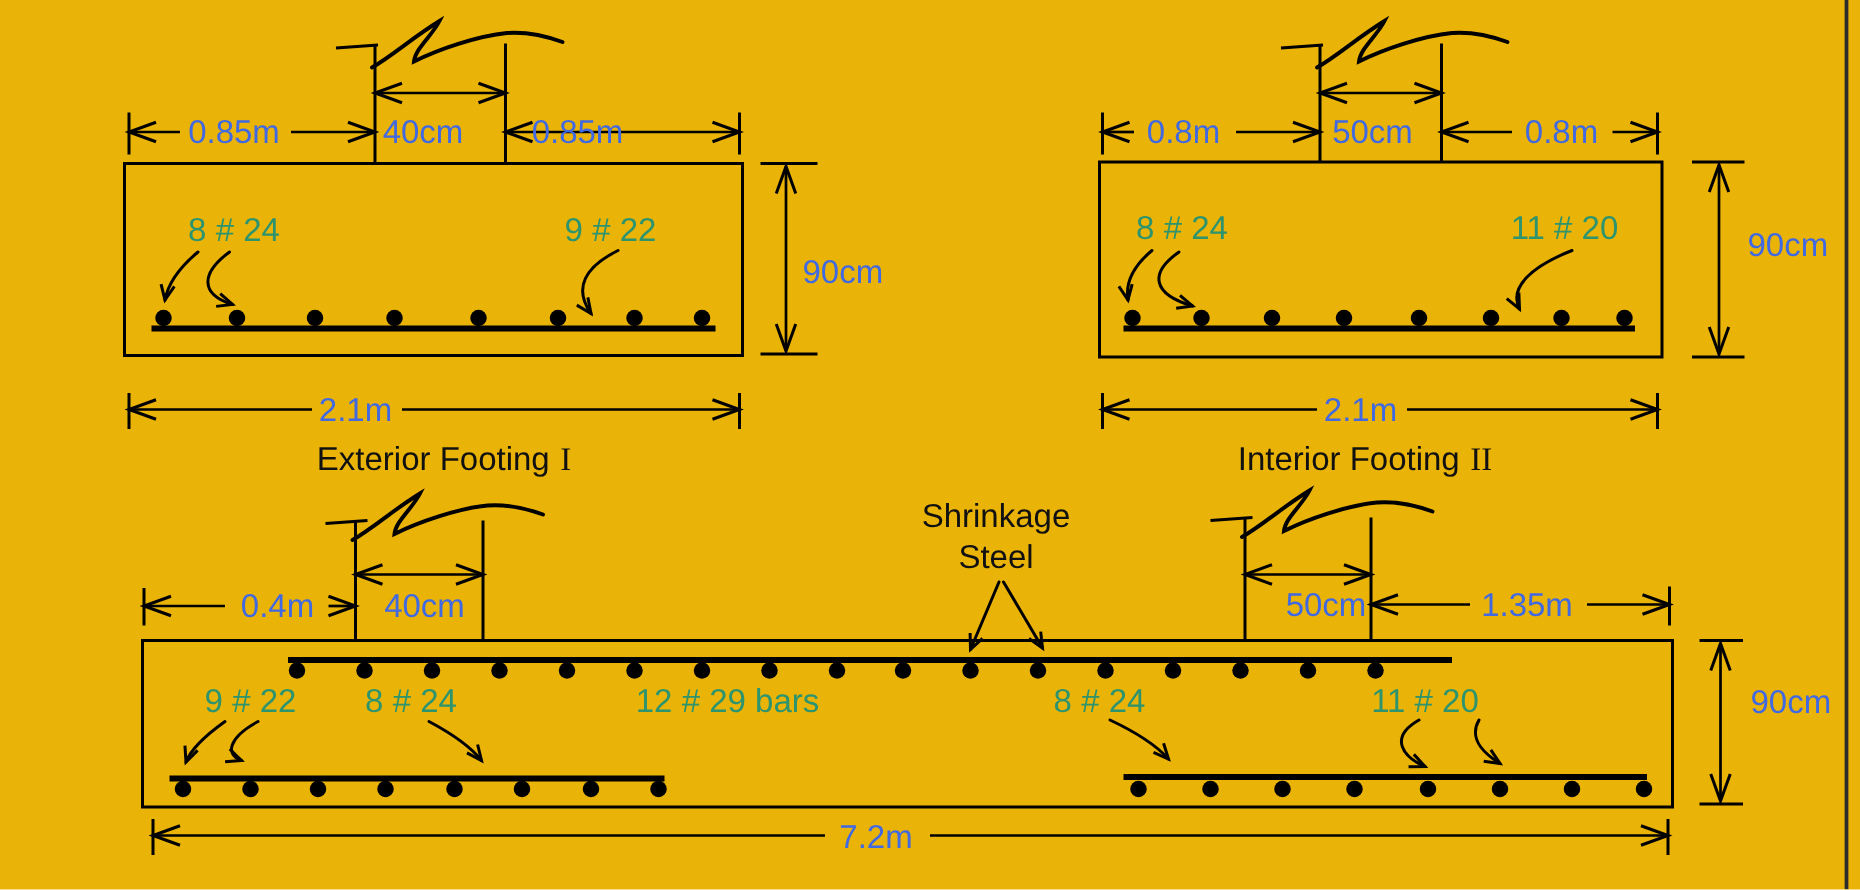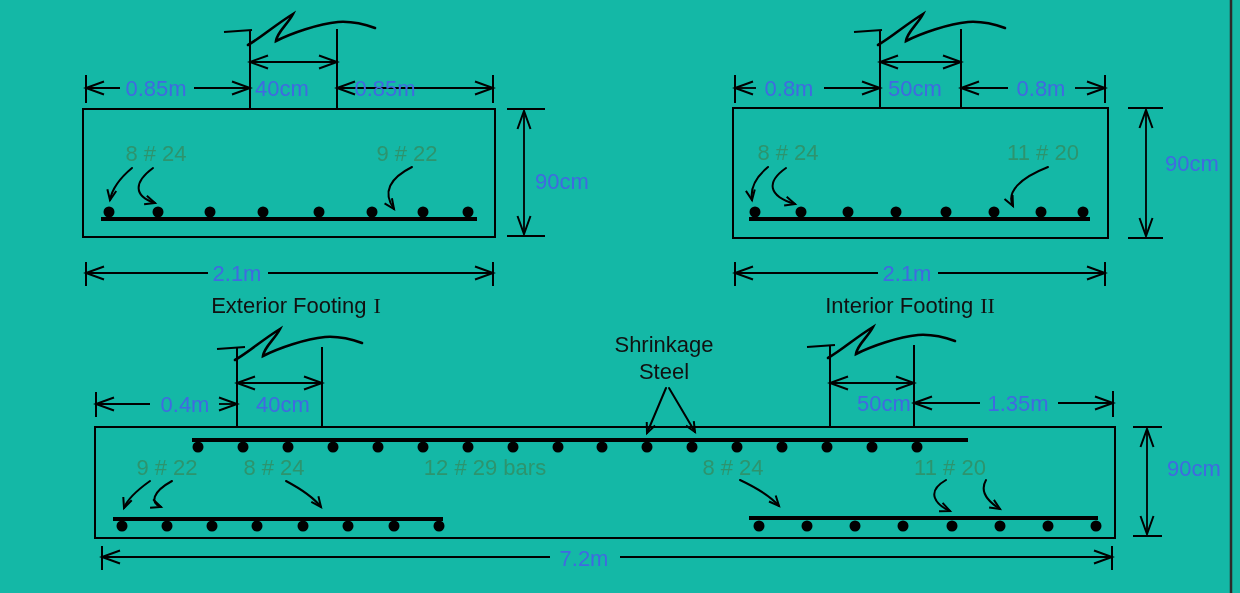--- a/index.html
+++ b/index.html
@@ -1,16 +1,16 @@
 <!DOCTYPE html>
 <html><head>
 <meta charset="utf-8">
 <style>
   html,body{margin:0;padding:0;background:#fff;}
-  #stage{position:relative;width:1240px;height:593px;background:#14b8a6;overflow:hidden;}
+  #stage{position:relative;width:1240px;height:593px;background:#eab308;overflow:hidden;}
   svg{position:absolute;left:0;top:0;}
   text{font-family:"Liberation Sans",sans-serif;font-size:22px;dominant-baseline:central;text-anchor:middle;}
   .dim-text{fill:#4169E1;}
   .bar-text{fill:#2D946E;}
   .cap-text{fill:#111111;}
   .serif-num{font-family:"Liberation Serif",serif;}
   .ts{text-anchor:start;}
   .ln{stroke:#000;stroke-width:2;fill:none;}
   .ln15{stroke:#000;stroke-width:1.8;fill:none;}
   .rebar{stroke:#000;stroke-width:4;fill:none;}

